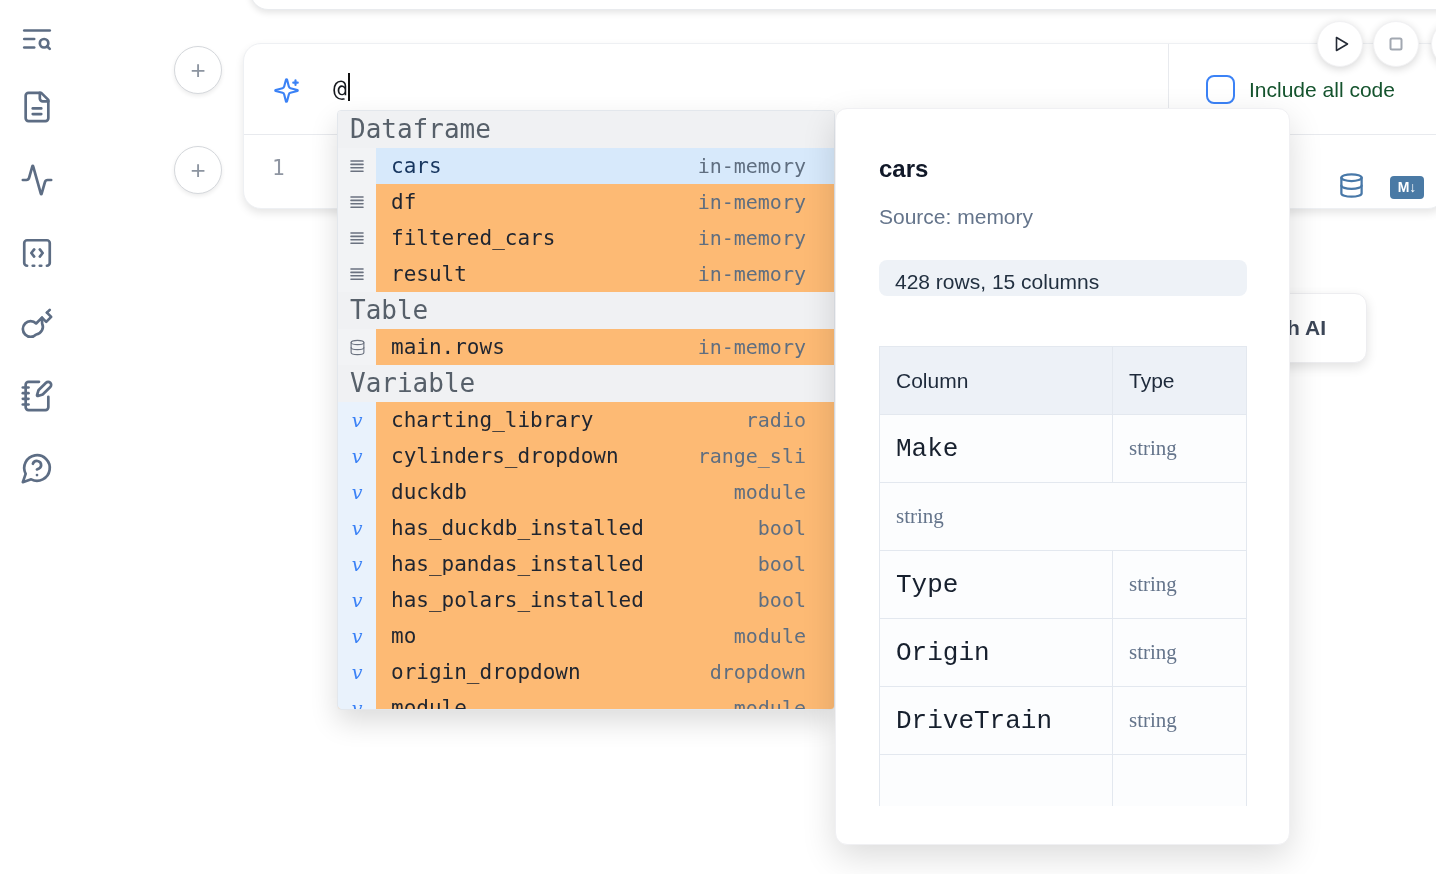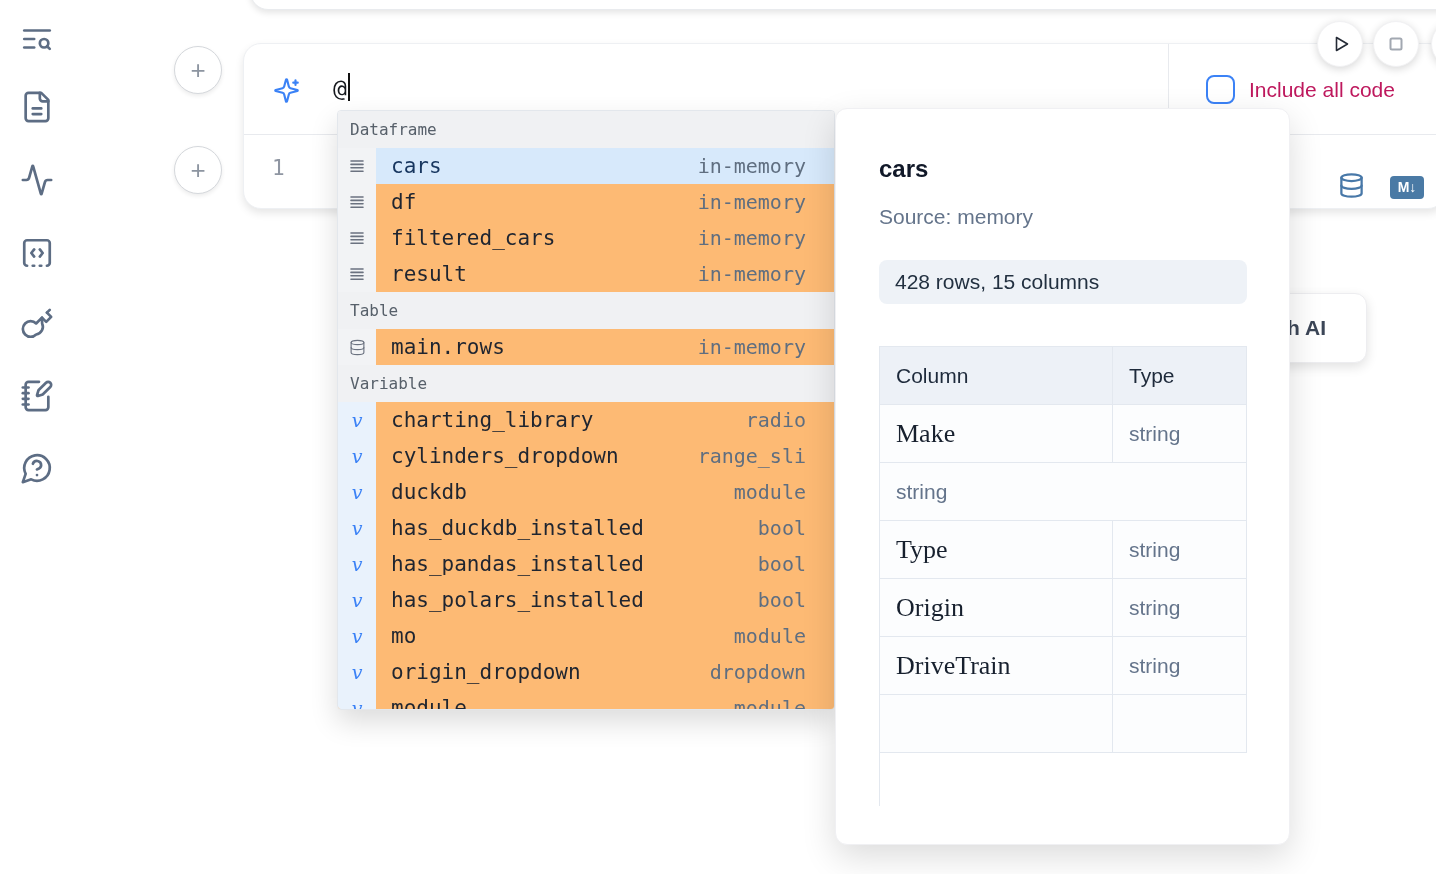--- a/index.html
+++ b/index.html
@@ -29,21 +29,21 @@
     box-shadow:0 4px 9px rgba(0,0,0,.10); z-index:1; }
   .ai-row { position:absolute; left:0; top:0; width:100%; height:91px; border-bottom:1px solid #e8eaee; }
   .sparkles { position:absolute; left:29px; top:33px; width:27px; height:27px; }
   .sparkles svg { width:27px; height:27px; stroke:#3b82f6; fill:none; stroke-width:1.9; stroke-linecap:round; stroke-linejoin:round; }
   .ai-input { position:absolute; left:89px; top:29px; height:34px; font-family:"DejaVu Sans Mono", monospace;
     font-size:23px; color:#15181d; cursor:text; }
   .caret { display:inline-block; width:2px; height:28px; background:#111; vertical-align:-5px; margin-left:1px; }
   .include-area { position:absolute; left:924px; top:0; right:0; height:91px; border-left:1px solid #e8eaee; }
   .checkbox { position:absolute; left:37px; top:31px; width:29px; height:29px; background:#fff;
     border:2px solid #3b82f6; border-radius:8px; cursor:pointer; }
-  .include-label { position:absolute; left:80px; top:0; line-height:91px; font-size:21px; color:#be185d; white-space:nowrap; }
+  .include-label { position:absolute; left:80px; top:0; line-height:91px; font-size:21px; color:#14532d; white-space:nowrap; }
   .code-row { position:absolute; left:0; top:91px; width:100%; height:74px; }
   .line-no { position:absolute; left:28px; top:21px; font-family:"DejaVu Sans Mono", monospace; font-size:21px; color:#8f96a2; }
   .db-action { position:absolute; left:1094px; top:37px; width:27px; height:27px; cursor:pointer; }
   .db-action svg { width:27px; height:27px; stroke:#4878a8; fill:none; stroke-width:2; stroke-linecap:round; }
   .md-badge { position:absolute; left:1146px; top:41px; width:34px; height:23px; background:#4a7aa5; color:#fff;
     border-radius:4px; font-size:14px; font-weight:bold; text-align:center; line-height:23px; cursor:pointer; }
 
   
   .run-btn { position:absolute; top:21px; width:46px; height:46px; border-radius:50%; border:1px solid #f1f1f3;
     background:#fff; box-shadow:0 2px 8px rgba(0,0,0,.16); cursor:pointer; z-index:5;
@@ -54,49 +54,49 @@
   
   .ai-card { position:absolute; left:1150px; top:293px; width:217px; height:70px; background:#fff;
     border:1px solid #ededf0; border-radius:12px; box-shadow:0 4px 12px rgba(0,0,0,.12); z-index:10;
     text-align:right; line-height:68px; font-size:21px; font-weight:bold; color:#3c4657;
     padding-right:40px; white-space:nowrap; overflow:hidden; cursor:pointer; }
 
   
   .ac { position:absolute; left:337px; top:110px; width:498px; height:600px; background:#fff;
     border:1px solid #e3e7ec; border-radius:4px; box-shadow:0 12px 28px rgba(0,0,0,.14);
     overflow:hidden; z-index:20; font-family:"DejaVu Sans Mono", monospace; }
-  .ac-header { height:37px; background:#f0f1f3; color:#57606a; font-size:16px; line-height:37px; padding-left:12px; }
+  .ac-header { height:37px; background:#f0f1f3; color:#57606a; font-size:26px; line-height:37px; padding-left:12px; }
   .ac-row { height:36px; display:flex; align-items:center; background:#fdba74; cursor:pointer; }
   .ac-row.selected { background:#d7e9fb; }
   .ac-gutter { width:38px; height:36px; flex:none; display:flex; align-items:center; justify-content:center; }
   .kind-dataframe .ac-gutter, .kind-table .ac-gutter { background:#f2f3f5; }
   .kind-variable .ac-gutter { background:#e9f2fc; }
   .ac-name { margin-left:15px; font-size:21px; color:#1f2530; white-space:nowrap; }
   .ac-row.selected .ac-name { color:#17365f; }
   .ac-type { margin-left:auto; margin-right:28px; font-size:20px; color:#5f6e80; white-space:nowrap; }
   .vitalic { font-family:"DejaVu Serif", serif; font-style:italic; font-size:19px; color:#3b82f6; }
   .ac-gutter svg { stroke:#6b7280; fill:none; stroke-width:1.6; stroke-linecap:round; }
 
   
   .popover { position:absolute; left:835px; top:108px; width:455px; height:737px; background:#fff;
     border:1px solid #f0f0f3; border-radius:12px; box-shadow:0 12px 34px rgba(0,0,0,.14); z-index:30; }
   .pv-title { position:absolute; left:43px; top:146px; font-size:24px; font-weight:bold; color:#101828; }
   .pv-src { position:absolute; left:43px; top:96px; font-size:21px; color:#64748b; }
-  .pv-pill { position:absolute; left:43px; top:151px; width:368px; height:44px; background:#eef2f7;
+  .pv-pill { position:absolute; left:43px; top:151px; width:368px; height:36px; background:#eef2f7;
     border-radius:8px; font-size:21px; color:#223040; line-height:44px; padding-left:16px; }
   .ptable { position:absolute; left:43px; top:237px; width:368px; height:460px; overflow:hidden;
     border-left:1px solid #e3e8ef; border-top:1px solid #e3e8ef; }
-  .prow { display:flex; height:58px; }
+  .prow { display:flex; height:68px; }
   .pcell { border-right:1px solid #e3e8ef; border-bottom:1px solid #e3e8ef; display:flex; align-items:center;
     padding-left:16px; background:#fcfdfe; }
   .pc1 { width:233px; } .pc2 { flex:1; }
   .prow.phead .pcell { background:#edf1f7; }
   .phead-text { font-size:21px; color:#1e2a3b; }
-  .pname { font-family:Liberation Serif, serif; font-size:26px; color:#17202e; }
-  .ptype { font-size:21px; color:#64748b; }
+  .pname { font-family:Liberation Mono, monospace; font-size:26px; color:#17202e; }
+  .ptype { font-size:21px; color:#64748b;font-family:Liberation Serif, serif; }
 </style>
 </head>
 <body>
 
 <div class="canvas">
 
   <aside>
     <button class="side-btn" style="top:22px">
       <svg viewBox="0 0 24 24">
           <path d="M21 6H3"></path>

